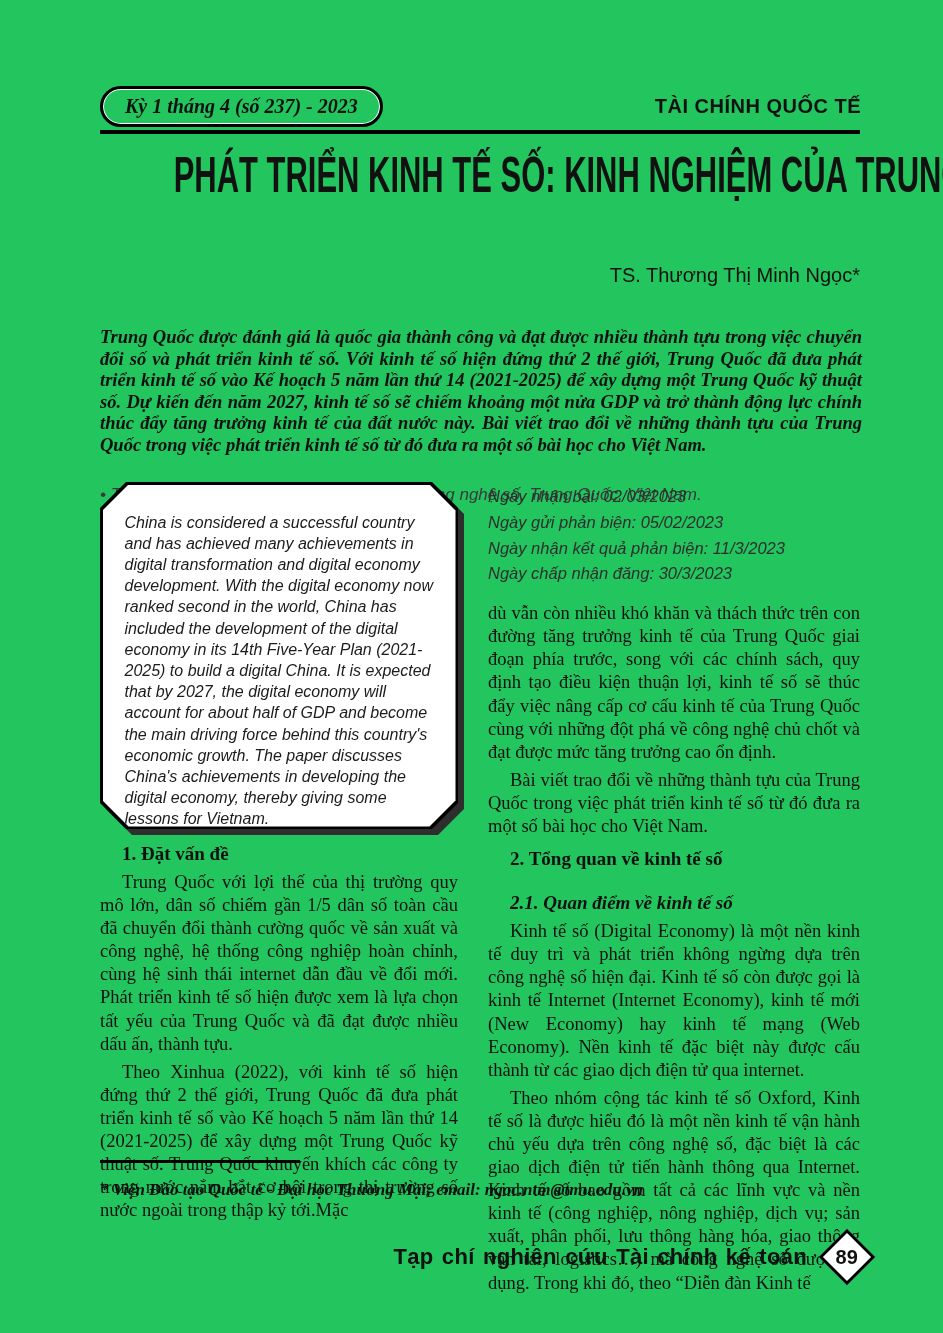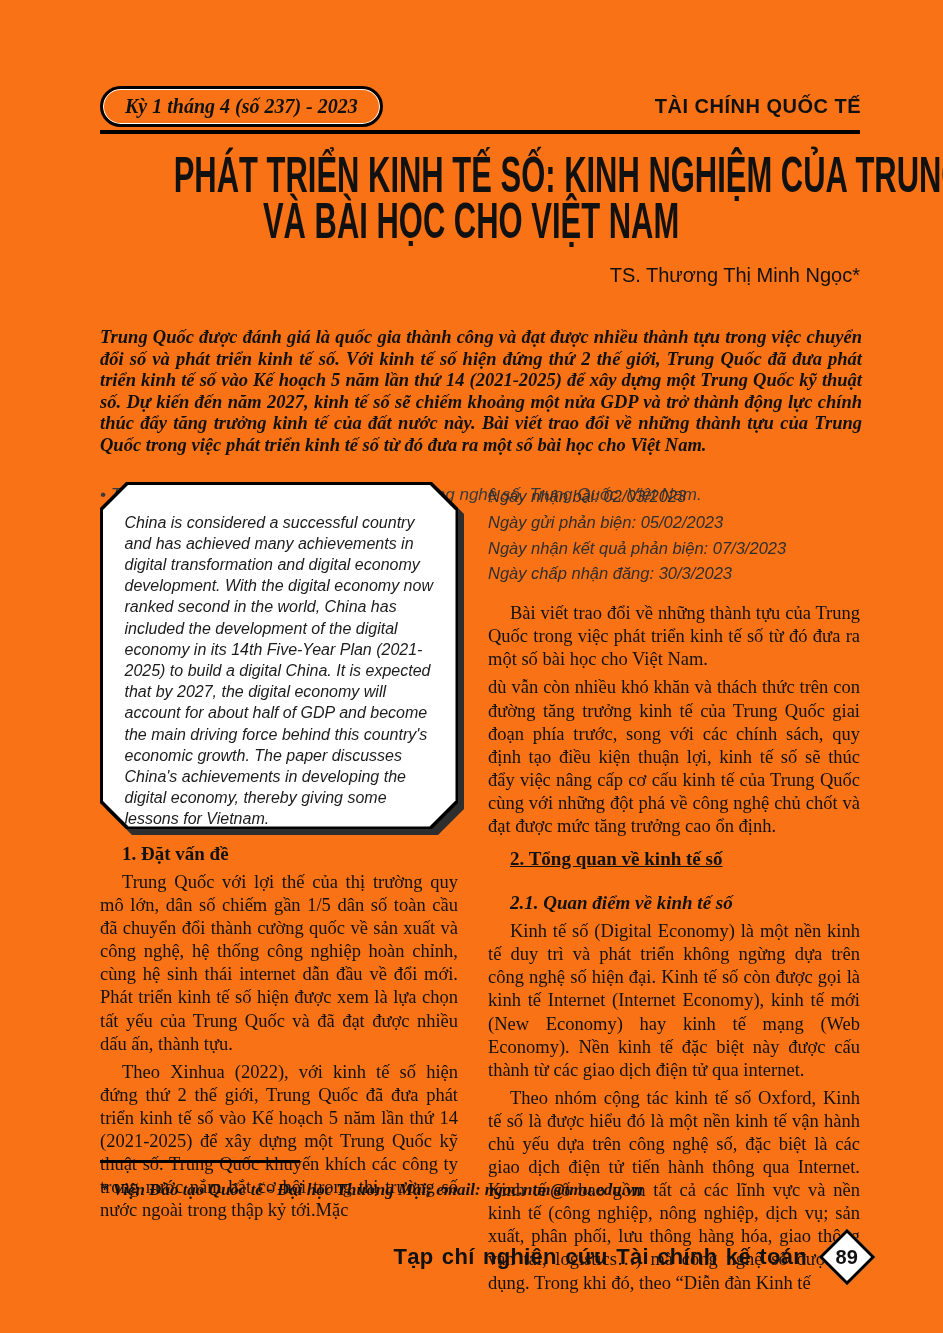--- a/index.html
+++ b/index.html
@@ -1,18 +1,18 @@
 <!DOCTYPE html>
 <html><head>
 <meta charset="utf-8">
 <style>
   * { margin: 0; padding: 0; box-sizing: border-box; }
   html, body { background: #ffffff; }
   body { width: 943px; height: 1333px; font-family: "Liberation Serif", serif; color: #111; }
-  .page { position: relative; width: 943px; height: 1333px; background: #f97316; overflow: hidden; }
+  .page { position: relative; width: 943px; height: 1333px; background: #22c55e; overflow: hidden; }
 
   
   .issue-badge {
     position: absolute; left: 100px; top: 86px;
     border: 3px solid #000; border-radius: 22px;
     padding: 6px 22px 7px 22px;
     font: bold italic 20px/1.1 "Liberation Serif", serif;
     box-shadow: 0 0 0 1px #fff inset;
   }
   .section-label {
@@ -50,21 +50,21 @@
   }
   .abstract-box-outer { position: relative; }
   .abstract-en { font: italic 16px/21.2px "Liberation Sans", sans-serif; color: #1c1c1c; }
   .keywords-en { margin-top: 10px; font: italic 16px/21.2px "Liberation Sans", sans-serif; color: #1c1c1c; }
 
   
   .heading-1 { margin-top: 13px; padding-left: 22px; font: bold 19px/24px "Liberation Serif", serif; }
   .para { font: 18.5px/23.1px "Liberation Serif", serif; text-align: justify; text-indent: 22px; margin-top: 5px; }
   .para.no-indent { text-indent: 0; }
   .dates { font: italic 16.5px/25.8px "Liberation Sans", sans-serif; color: #2e2e2e; margin: 2px 0 15px 0; }
-  .heading-2 { padding-left: 22px; font: bold 19px/24px "Liberation Serif", serif; margin-top: 9px; text-decoration: underline; }
+  .heading-2 { padding-left: 22px; font: bold 19px/24px "Liberation Serif", serif; margin-top: 9px; }
   .heading-21 { padding-left: 22px; font: bold italic 19px/24px "Liberation Serif", serif; margin-top: 20px; }
 
   
   .footnote-rule { position: absolute; left: 100px; top: 1160px; width: 200px; height: 3px; background: #000; }
   .footnote { position: absolute; left: 100px; top: 1180px; width: 700px; font: bold italic 17px "Liberation Serif", serif; }
 
   
   .footer { position: absolute; right: 76px; top: 1237px; display: flex; align-items: center; gap: 20px; }
   .footer-label { font: bold 22px "Liberation Sans", sans-serif; letter-spacing: 0.3px; word-spacing: 2px; }
   .page-diamond { width: 40px; height: 40px; border: 3px solid #000; transform: rotate(45deg); display: flex; align-items: center; justify-content: center; background: #fff; }
@@ -76,21 +76,20 @@
 <div class="page">
 
   <div class="issue-badge">
     <span>Kỳ 1 tháng 4 (số 237) - 2023</span>
   </div>
   <div class="section-label">TÀI CHÍNH QUỐC TẾ</div>
   <div class="header-rule"></div>
 
   <div class="title-wrap">
     <div class="title-line"><span>PHÁT TRIỂN KINH TẾ SỐ: KINH NGHIỆM CỦA TRUNG QUỐC</span></div>
-    <div class="title-line"><span>VÀ BÀI HỌC CHO VIỆT NAM</span></div>
   </div>
   <div class="author">TS. Thương Thị Minh Ngọc*</div>
 
   <div class="abstract-vi">Trung Quốc được đánh giá là quốc gia thành công và đạt được nhiều thành tựu trong việc chuyển đổi số và phát triển kinh tế số. Với kinh tế số hiện đứng thứ 2 thế giới, Trung Quốc đã đưa phát triển kinh tế số vào Kế hoạch 5 năm lần thứ 14 (2021-2025) để xây dựng một Trung Quốc kỹ thuật số. Dự kiến đến năm 2027, kinh tế số sẽ chiếm khoảng một nửa GDP và trở thành động lực chính thúc đẩy tăng trưởng kinh tế của đất nước này. Bài viết trao đổi về những thành tựu của Trung Quốc trong việc phát triển kinh tế số từ đó đưa ra một số bài học cho Việt Nam.</div>
   <div class="keywords-vi">• Từ khóa: kinh tế số, thương mại điện tử, công nghệ số, Trung Quốc, Việt Nam.</div>
 
   <div class="columns">
 
     <div>
       <div class="abstract-box-outer">
@@ -102,25 +101,25 @@
       </div>
       <div class="heading-1">1. Đặt vấn đề</div>
       <div class="para">Trung Quốc với lợi thế của thị trường quy mô lớn, dân số chiếm gần 1/5 dân số toàn cầu đã chuyển đổi thành cường quốc về sản xuất và công nghệ, hệ thống công nghiệp hoàn chỉnh, cùng hệ sinh thái internet dẫn đầu về đổi mới. Phát triển kinh tế số hiện được xem là lựa chọn tất yếu của Trung Quốc và đã đạt được nhiều dấu ấn, thành tựu.</div>
       <div class="para">Theo Xinhua (2022), với kinh tế số hiện đứng thứ 2 thế giới, Trung Quốc đã đưa phát triển kinh tế số vào Kế hoạch 5 năm lần thứ 14 (2021-2025) để xây dựng một Trung Quốc kỹ thuật số. Trung Quốc khuyến khích các công ty trong nước nắm bắt cơ hội trong thị trường số nước ngoài trong thập kỷ tới.Mặc</div>
     </div>
 
     <div>
       <div class="dates">
         <div>Ngày nhận bài: 02/03/2023</div>
         <div>Ngày gửi phản biện: 05/02/2023</div>
-        <div>Ngày nhận kết quả phản biện: 07/3/2023</div>
+        <div>Ngày nhận kết quả phản biện: 11/3/2023</div>
         <div>Ngày chấp nhận đăng: 30/3/2023</div>
       </div>
+      <div class="para no-indent">dù vẫn còn nhiều khó khăn và thách thức trên con đường tăng trưởng kinh tế của Trung Quốc giai đoạn phía trước, song với các chính sách, quy định tạo điều kiện thuận lợi, kinh tế số sẽ thúc đẩy việc nâng cấp cơ cấu kinh tế của Trung Quốc cùng với những đột phá về công nghệ chủ chốt và đạt được mức tăng trưởng cao ổn định.</div>
       <div class="para">Bài viết trao đổi về những thành tựu của Trung Quốc trong việc phát triển kinh tế số từ đó đưa ra một số bài học cho Việt Nam.</div>
-      <div class="para no-indent">dù vẫn còn nhiều khó khăn và thách thức trên con đường tăng trưởng kinh tế của Trung Quốc giai đoạn phía trước, song với các chính sách, quy định tạo điều kiện thuận lợi, kinh tế số sẽ thúc đẩy việc nâng cấp cơ cấu kinh tế của Trung Quốc cùng với những đột phá về công nghệ chủ chốt và đạt được mức tăng trưởng cao ổn định.</div>
       <div class="heading-2">2. Tổng quan về kinh tế số</div>
       <div class="heading-21">2.1. Quan điểm về kinh tế số</div>
       <div class="para">Kinh tế số (Digital Economy) là một nền kinh tế duy trì và phát triển không ngừng dựa trên công nghệ số hiện đại. Kinh tế số còn được gọi là kinh tế Internet (Internet Economy), kinh tế mới (New Economy) hay kinh tế mạng (Web Economy). Nền kinh tế đặc biệt này được cấu thành từ các giao dịch điện tử qua internet.</div>
       <div class="para">Theo nhóm cộng tác kinh tế số Oxford, Kinh tế số là được hiểu đó là một nền kinh tế vận hành chủ yếu dựa trên công nghệ số, đặc biệt là các giao dịch điện tử tiến hành thông qua Internet. Kinh tế số bao gồm tất cả các lĩnh vực và nền kinh tế (công nghiệp, nông nghiệp, dịch vụ; sản xuất, phân phối, lưu thông hàng hóa, giao thông vận tải, logistics…) mà công nghệ số được áp dụng. Trong khi đó, theo “Diễn đàn Kinh tế</div>
     </div>
   </div>
 
   <div class="footnote-rule"></div>
   <div class="footnote">* Viện Đào tạo Quốc tế - Đại học Thương Mại; email: ngoc.ntm@tmu.edu.vn</div>
 

